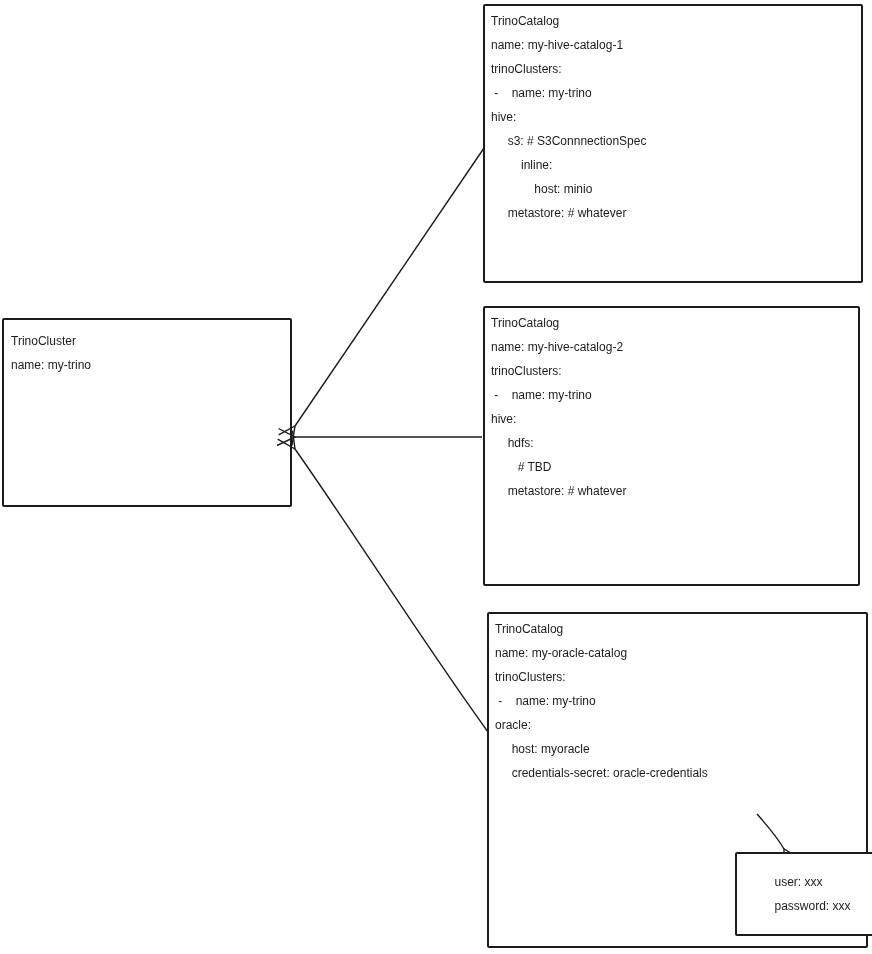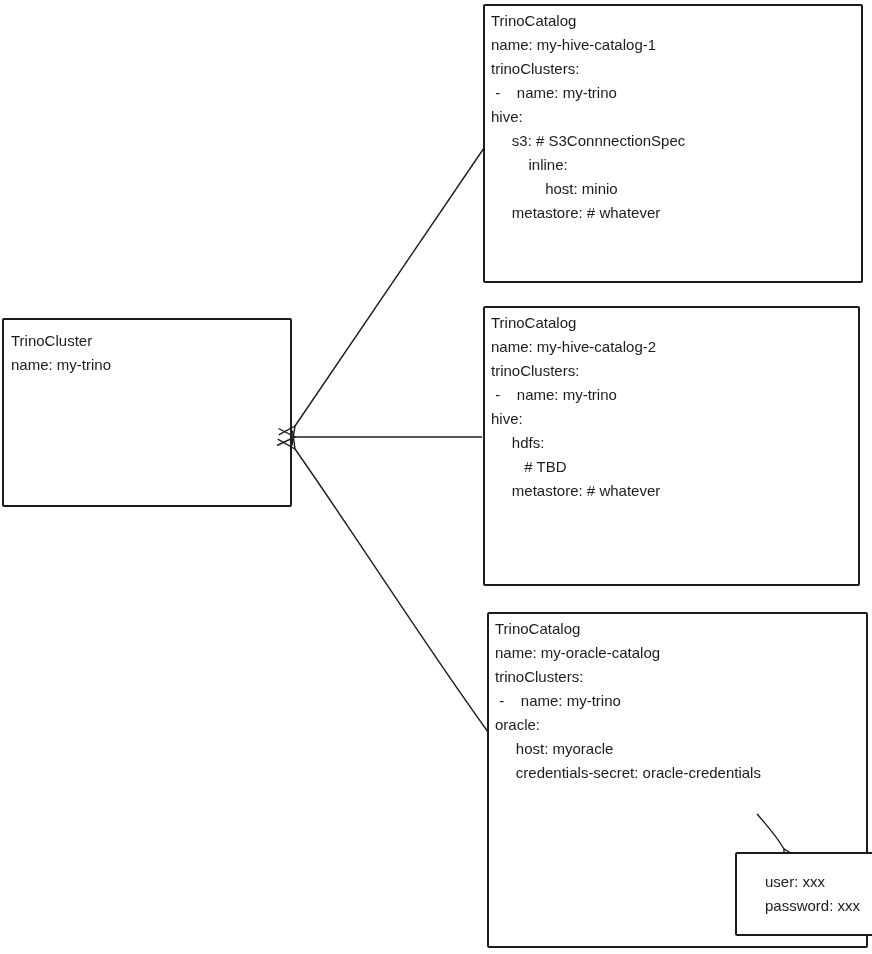--- a/index.html
+++ b/index.html
@@ -24,21 +24,21 @@
     height: 954px;
     pointer-events: none;
     z-index: 3;
   }
   .box {
     position: absolute;
     box-sizing: border-box;
     border: 2px solid #1c1c1c;
     border-radius: 2px;
     background: #ffffff;
-    font-size: 15px;
+    font-size: 12px;
     line-height: 24px;
     white-space: pre;
     z-index: 2;
   }
   .catalog-box {
     padding: 3px 6px;
   }
   .cluster-box {
     left: 2px;
     top: 318px;

